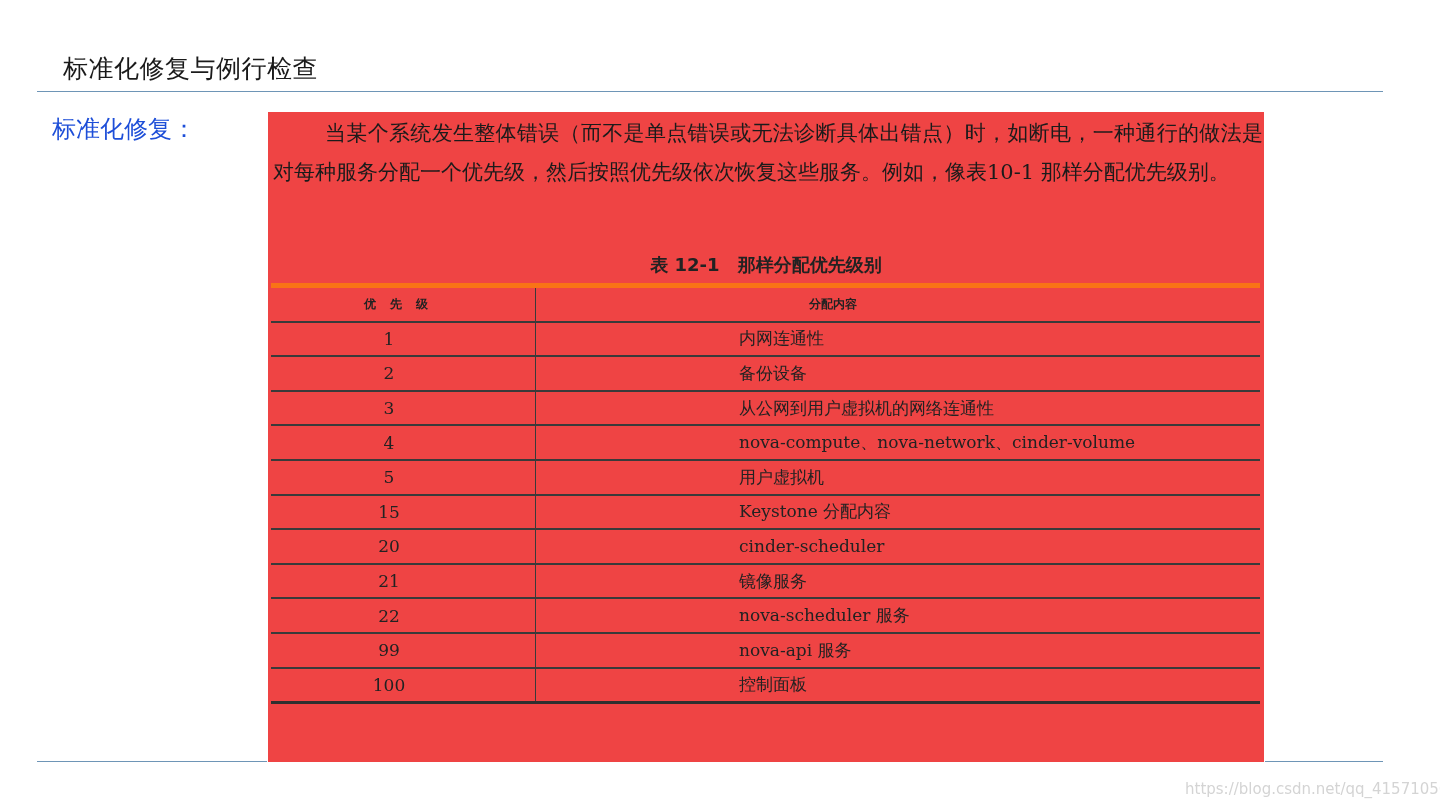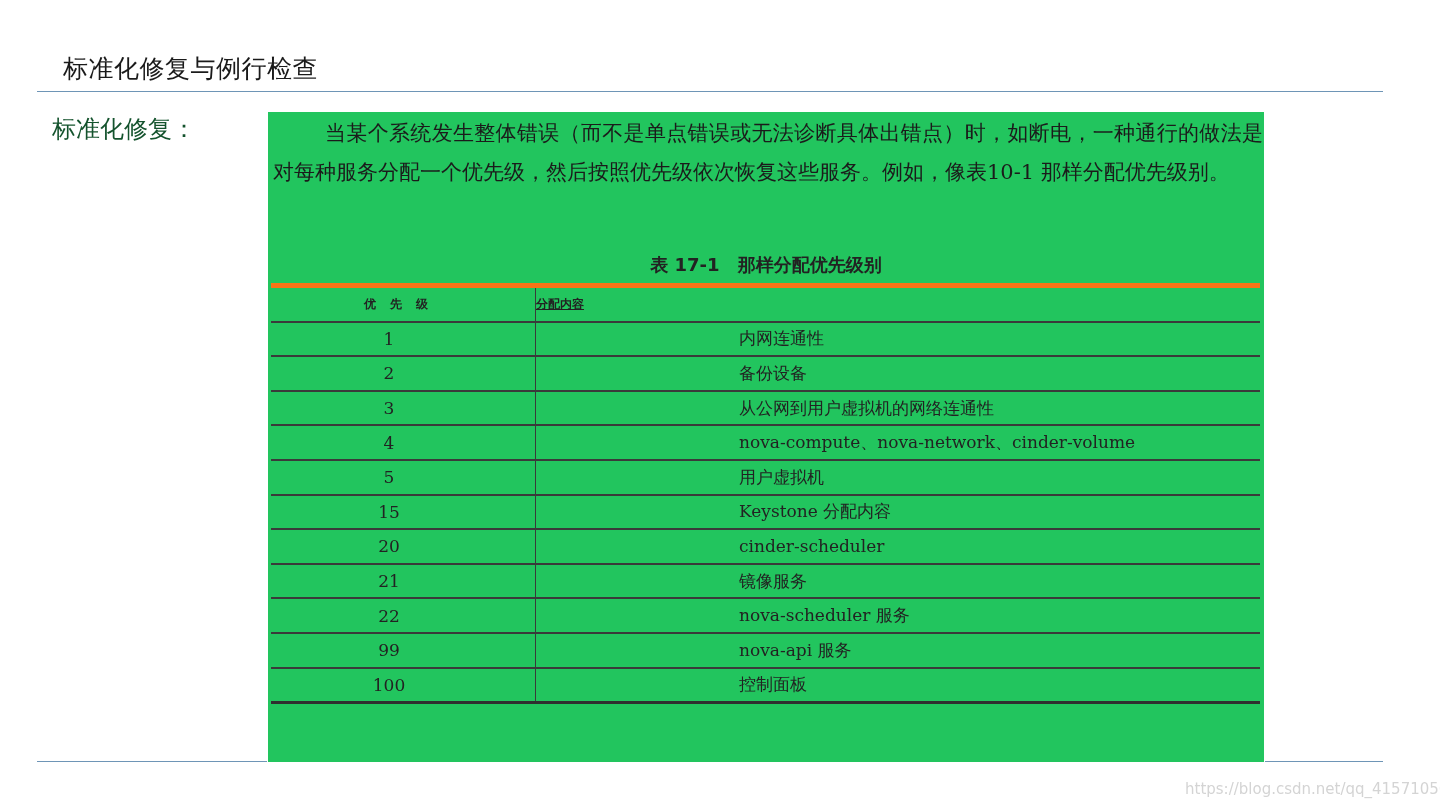--- a/index.html
+++ b/index.html
@@ -3,52 +3,52 @@
 <meta charset="utf-8">
 <style>
   html, body { margin:0; padding:0; }
   body { width:1440px; height:810px; background:#ffffff; position:relative; overflow:hidden;
          font-family:"DejaVu Sans", sans-serif; color:#111; }
   .slide-title { position:absolute; left:63px; top:52px; font-size:25px; color:#1a1a1a; letter-spacing:0.5px; font-family:"DejaVu Sans", sans-serif; }
   .rule { position:absolute; height:1px; background:#6e95b6; }
   .rule.top { left:37px; top:91px; width:1346px; }
   .rule.bl { left:37px; top:761px; width:230px; }
   .rule.br { left:1265px; top:761px; width:118px; }
-  .side-label { position:absolute; left:52px; top:113px; font-size:24px; color:#14532d; font-family:"DejaVu Sans", sans-serif; }
-  .scan { position:absolute; left:268px; top:112px; width:996px; height:650px; background:#22c55e; }
+  .side-label { position:absolute; left:52px; top:113px; font-size:24px; color:#1d4ed8; font-family:"DejaVu Sans", sans-serif; }
+  .scan { position:absolute; left:268px; top:112px; width:996px; height:650px; background:#ef4444; }
   .para { position:absolute; left:5px; top:2px; width:990px; font-family:"DejaVu Serif", serif; font-size:21px; line-height:39px; color:#1b1b1b; }
   .para p { margin:0; text-indent:52px; text-align:justify; }
   .caption { position:absolute; top:141px; left:0; width:996px; text-align:center; font-size:18px; font-weight:bold; color:#222; }
   .caption span { margin:0 6px; }
   table.prio { position:absolute; left:3px; top:171px; width:989px; border-collapse:collapse; font-family:"DejaVu Serif", serif; font-size:17px; color:#222; }
   table.prio th, table.prio td { height:32.6px; padding:0; border-bottom:2px solid #3a3a3a; }
   table.prio thead th { border-top:5px solid #f97316; font-family:"DejaVu Sans", sans-serif; font-weight:bold; font-size:12px; }
   table.prio tbody tr:last-child td { border-bottom:3px solid #2f2f2f; }
   table.prio .c1 { width:264px; text-align:center; border-right:1.5px solid #3a3a3a; }
   table.prio th.c1 { letter-spacing:14px; }
   table.prio td.c1 { padding-right:28px; box-sizing:border-box; }
   table.prio .c2 { text-align:left; padding-left:203px; }
-  table.prio th.c2 { padding-left:0; padding-right:130px;text-decoration:underline; }
+  table.prio th.c2 { text-align:center; padding-left:0; padding-right:130px; }
   .watermark { position:absolute; left:1185px; top:780px; font-size:15px; color:#d4d4d4; font-family:"DejaVu Sans", sans-serif; }
 </style>
 </head>
 <body>
 
 <div class="slide-title">标准化修复与例行检查</div>
 <div class="rule top"></div>
 
 <div class="side-label">标准化修复：</div>
 
 <div class="scan">
   <div class="para">
     <p>当某个系统发生整体错误（而不是单点错误或无法诊断具体出错点）时，如断电，一种通行的做法是对每种服务分配一个优先级，然后按照优先级依次恢复这些服务。例如，像表10-1 那样分配优先级别。</p>
   </div>
 
   <div class="caption">
-    <span>表 17-1</span>
+    <span>表 12-1</span>
     <span>那样分配优先级别</span>
   </div>
 
   <table class="prio">
     <thead>
       <tr>
         <th class="c1">优先级</th>
         <th class="c2">分配内容</th>
       </tr>
     </thead>

